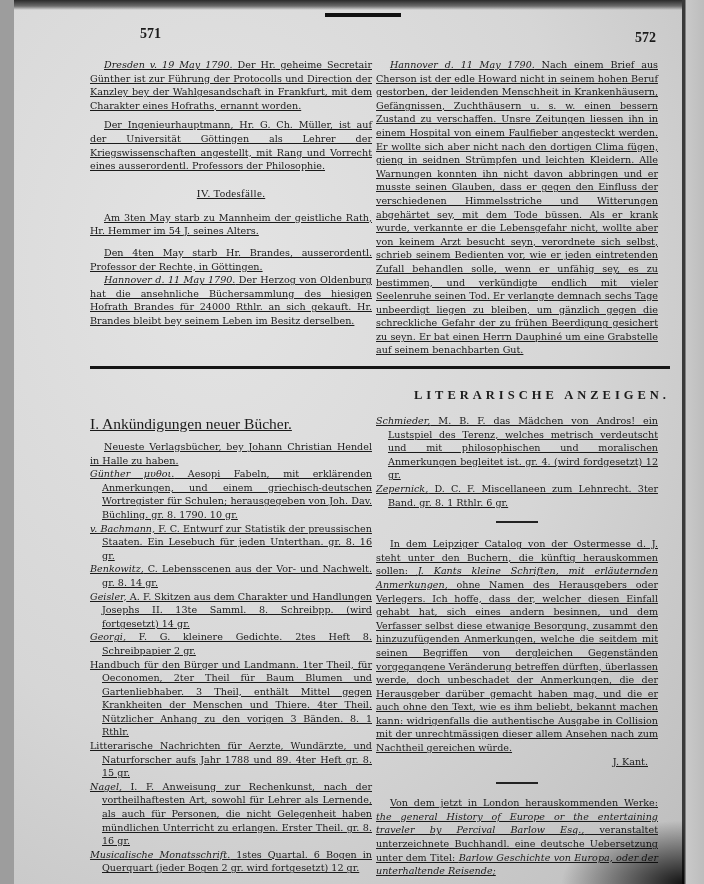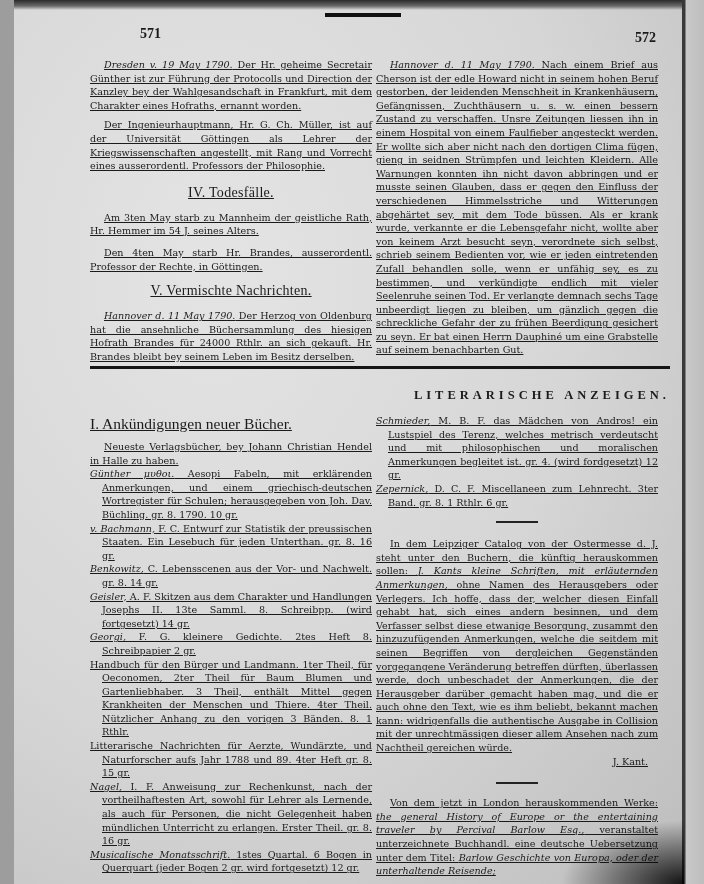--- a/index.html
+++ b/index.html
@@ -16,21 +16,21 @@
           background:radial-gradient(ellipse at 100% 100%, rgba(0,0,0,.9) 0%, rgba(0,0,0,0) 70%); }
 
   .col { position:absolute; font-size:9.6px; line-height:13.6px; text-align:justify;text-decoration:underline; }
   .col p { margin:0; }
   .col .indent { text-indent:14px; }
   .col i { font-style:italic; }
 
   .page-num { position:absolute; font-size:14px; font-weight:bold; font-family:"Liberation Serif", serif; }
   .top-rule-r { position:absolute; left:325px; top:14px; width:76px; height:4px; background:#111; }
 
-  .sec-head { text-align:center; font-size:14px; line-height:20px; margin:10px 0 8px 0;
+  .sec-head { text-align:center; font-size:11px; line-height:20px; margin:10px 0 8px 0;
               font-family:"Liberation Serif", serif; letter-spacing:.3px; }
   .main-rule { position:absolute; left:90px; top:366px; width:580px; height:3px; background:#151515; }
   .lit-head { position:absolute; left:90px; top:388px; width:580px; text-align:right;
               font-size:12.5px; font-weight:bold; letter-spacing:4px; font-family:"Liberation Serif", serif; }
   .ank-head { font-size:15.5px; line-height:20px; margin:0 0 6px 0; font-family:"Liberation Serif", serif; }
   .hang { padding-left:12px; text-indent:-12px; }
   .short-rule { width:42px; height:2px; background:#222; margin:8px auto 10px auto; }
   .sig { text-align:right; padding-right:10px; }
 </style>
 </head>
@@ -44,21 +44,20 @@
 <div class="page-num" style="left:92px; top:26px;margin-left:48px;">571</div>
 <div class="page-num" style="left:635px; top:30px;">572</div>
 <div class="top-rule-r" style="left:325px; top:13px;"></div>
 
 <div class="col" style="left:90px; top:58px; width:282px;">
   <p class="indent"><i>Dresden v. 19 May 1790.</i><span> Der Hr. geheime Secretair Günther ist zur Führung der Protocolls und Direction der Kanzley bey der Wahlgesandschaft in Frankfurt, mit dem Charakter eines Hofraths, ernannt worden.</span></p>
   <p class="indent" style="margin-top:6px;"><span>Der Ingenieurhauptmann, Hr. G. Ch. Müller, ist auf der Universität Göttingen als Lehrer der Kriegswissenschaften angestellt, mit Rang und Vorrecht eines ausserordentl. Professors der Philosophie.</span></p>
   <div class="sec-head">IV. Todesfälle.</div>
   <p class="indent">Am 3ten May starb zu Mannheim der geistliche Rath, Hr. Hemmer im 54 J. seines Alters.</p>
   <p class="indent" style="margin-top:8px;">Den 4ten May starb Hr. Brandes, ausserordentl. Professor der Rechte, in Göttingen.</p>
-  <div class="sec-head" style="margin-top:8px;">V. Vermischte Nachrichten.</div>
   <p class="indent"><i>Hannover d. 11 May 1790.</i><span> Der Herzog von Oldenburg hat die ansehnliche Büchersammlung des hiesigen Hofrath Brandes für 24000 Rthlr. an sich gekauft. Hr. Brandes bleibt bey seinem Leben im Besitz derselben.</span></p>
 </div>
 
 <div class="col" style="left:376px; top:58px; width:282px;">
   <p class="indent"><i>Hannover d. 11 May 1790.</i><span> Nach einem Brief aus Cherson ist der edle Howard nicht in seinem hohen Beruf gestorben, der leidenden Menschheit in Krankenhäusern, Gefängnissen, Zuchthäusern u. s. w. einen bessern Zustand zu verschaffen. Unsre Zeitungen liessen ihn in einem Hospital von einem Faulfieber angesteckt werden. Er wollte sich aber nicht nach den dortigen Clima fügen, gieng in seidnen Strümpfen und leichten Kleidern. Alle Warnungen konnten ihn nicht davon abbringen und er musste seinen Glauben, dass er gegen den Einfluss der verschiedenen Himmelsstriche und Witterungen abgehärtet sey, mit dem Tode büssen. Als er krank wurde, verkannte er die Lebensgefahr nicht, wollte aber von keinem Arzt besucht seyn, verordnete sich selbst, schrieb seinem Bedienten vor, wie er jeden eintretenden Zufall behandlen solle, wenn er unfähig sey, es zu bestimmen, und verkündigte endlich mit vieler Seelenruhe seinen Tod. Er verlangte demnach sechs Tage unbeerdigt liegen zu bleiben, um gänzlich gegen die schreckliche Gefahr der zu frühen Beerdigung gesichert zu seyn. Er bat einen Herrn Dauphiné um eine Grabstelle auf seinem benachbarten Gut.</span></p>
 </div>
 
 <div class="main-rule"></div>
 <div class="lit-head">LITERARISCHE ANZEIGEN.</div>
 

